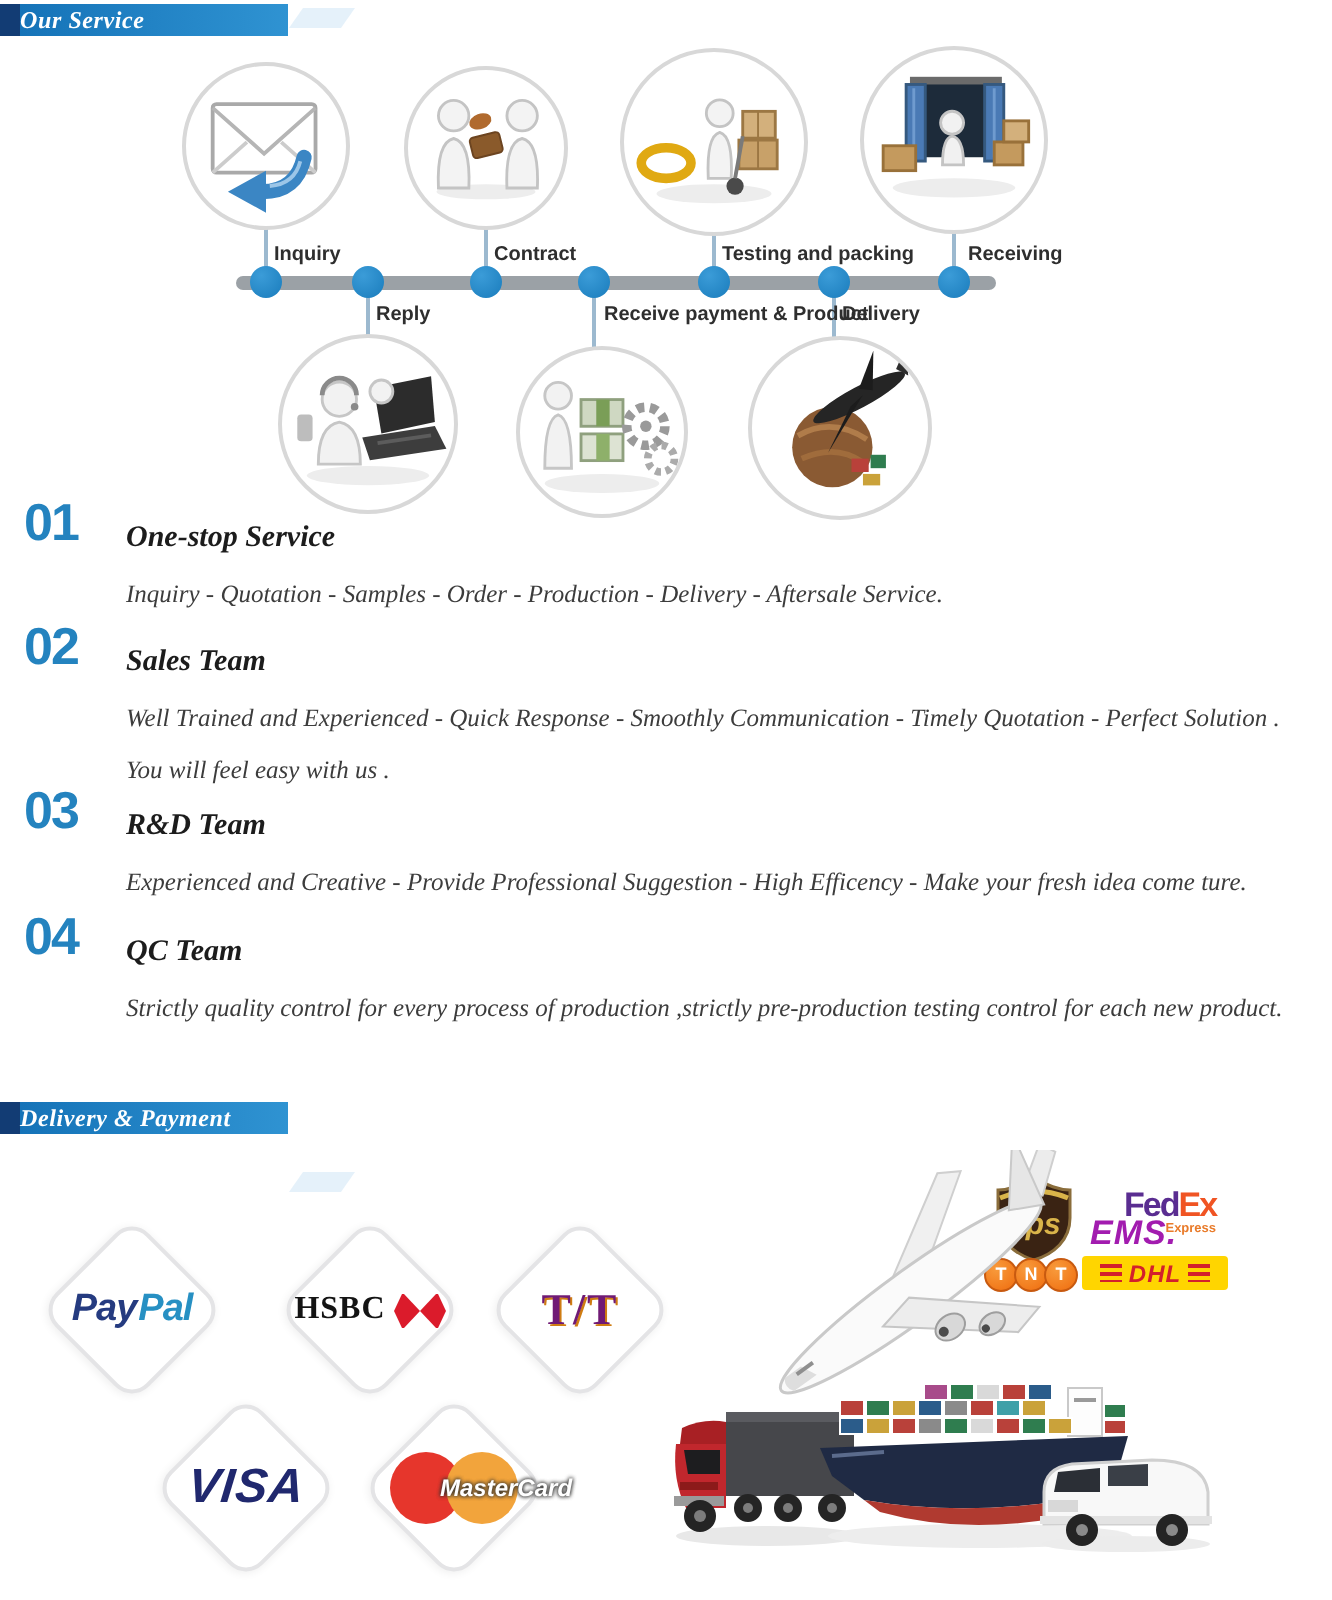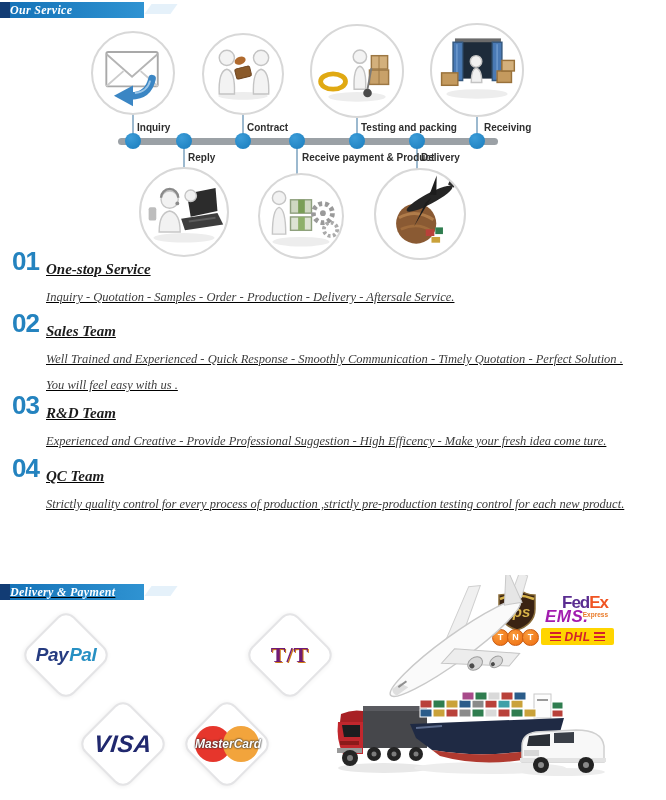--- a/index.html
+++ b/index.html
@@ -40,21 +40,21 @@
     position:absolute; font:700 10px/11px "Liberation Sans", sans-serif;
     color:#2e2e2e; white-space:nowrap;
   }
 
   
   .service { position:absolute; left:12px; display:flex; }
   .service-num {
     font:700 26px/26px "Liberation Sans", sans-serif; color:#2483bf;
     width:34px; letter-spacing:-1px;
   }
-  .service-body { margin-left:0px;text-decoration:underline; }
+  .service-body { margin-left:17px; }
   .service-title {
     margin-top:13px; font:italic 600 15px/16px "Liberation Serif", serif; color:#1c1c1c;
   }
   .service-line {
     margin-top:7px; font:italic 400 12.5px/26px "Liberation Serif", serif;
     color:#3c3c3c; white-space:nowrap;
   }
 
   
   .diamond { position:absolute; width:94px; height:94px; }
@@ -77,20 +77,21 @@
   .visa-word { font:italic 900 24px "Liberation Sans", sans-serif; color:#20286e;
                letter-spacing:.5px; transform:skewX(-6deg); }
   .mc-wrap { position:relative; width:64px; height:38px; }
   .mc-circle { position:absolute; top:1px; width:36px; height:36px; border-radius:50%; }
   .mc-red { left:0; background:#e6362c; }
   .mc-orange { right:0; background:#f2a43c; }
   .mc-text {
     position:absolute; left:0; right:16px; top:12px; text-align:left;
     font:italic 700 12px "Liberation Sans", sans-serif; color:#fff;
     text-shadow:0 0 2px #30302f, 0 0 2px #30302f;
+    padding-left:25px;
   }
 
   
   .fedex { position:absolute; left:562px; top:593px; line-height:15px; }
   .fedex .fed { font:900 17px "Liberation Sans", sans-serif; color:#5a2d91; letter-spacing:-1px;}
   .fedex .ex  { font:900 17px "Liberation Sans", sans-serif; color:#f05423; letter-spacing:-1px;}
   .fedex .sub { display:block; text-align:right; font:700 6.5px "Liberation Sans", sans-serif; color:#e97b2a; margin-top:-2px;}
   .ems { position:absolute; left:545px; top:607px;
          font:italic 900 17px "Liberation Sans", sans-serif; color:#a21caf; letter-spacing:.5px;}
   .tnt { position:absolute; left:492px; top:629px; display:flex; }
@@ -274,34 +275,45 @@
 
   <div class="service" style="top:455px;">
     <div class="service-num">04</div>
     <div class="service-body">
       <div class="service-title">QC Team</div>
       <div class="service-line">Strictly quality control for every process of  production ,strictly pre-production testing control for each new product.</div>
     </div>
   </div>
 
 
-  <div class="banner" style="top:584px;text-decoration:underline;">
+  <div class="banner" style="top:551px;">
     <div class="notch"></div>
     <div class="bar">Delivery &amp; Payment</div>
   </div>
   <div class="banner-swoosh" style="left:148px; top:586px;"></div>
 
   <div class="diamond" style="left:19px; top:608px;">
     <div class="shape"></div>
     <div class="logo">
       <span class="pp-pay">Pay</span>
         <span class="pp-pal">Pal</span>
     </div>
   </div>
 
+  <div class="diamond" style="left:138px; top:608px;">
+    <div class="shape"></div>
+    <div class="logo">
+      <span class="hsbc-word">HSBC</span>
+      <svg width="26" height="17" viewBox="0 0 26 17">
+        <polygon points="0,8.5 4,0 22,0 26,8.5 22,17 4,17" fill="#db1b2b"></polygon>
+        <polygon points="5,0 21,0 13,8.5" fill="#ffffff"></polygon>
+        <polygon points="5,17 21,17 13,8.5" fill="#ffffff"></polygon>
+      </svg>
+    </div>
+  </div>
 
   <div class="diamond" style="left:243px; top:608px;">
     <div class="shape"></div>
     <div class="logo">
       <span class="tt-word">T/T</span>
     </div>
   </div>
 
   <div class="diamond" style="left:76px; top:697px;">
     <div class="shape"></div>

